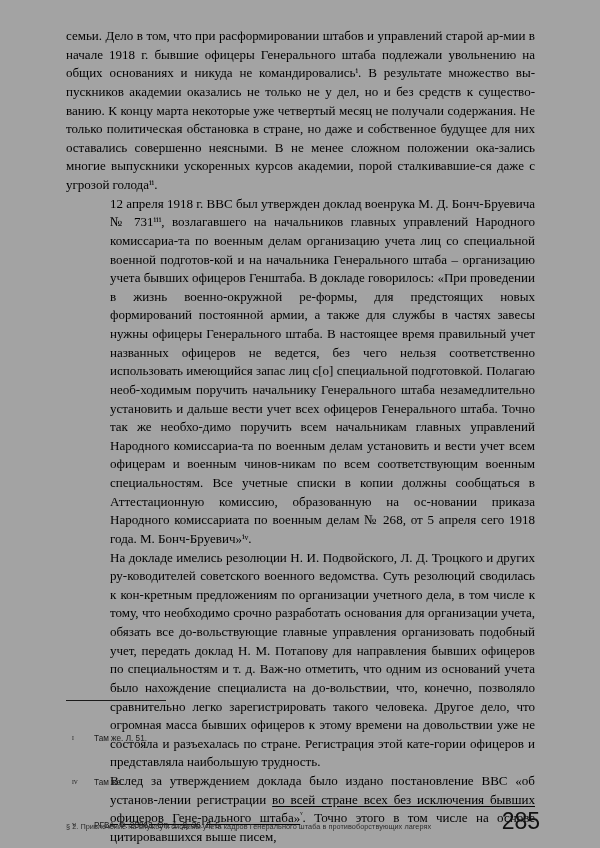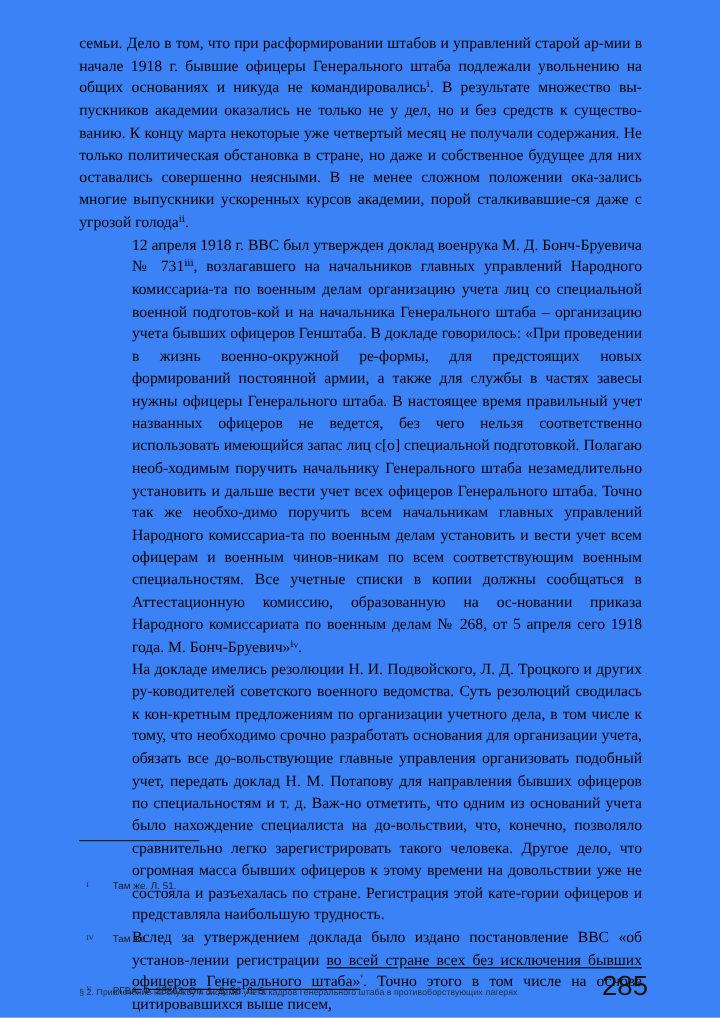--- a/index.html
+++ b/index.html
@@ -14,21 +14,21 @@
     font-family: "Liberation Serif", "DejaVu Serif", serif;
     color: #000000;
     overflow: hidden;
   }
 
   .page {
     position: absolute;
     left: 0; top: 0;
     width: 600px;
     height: 848px;
-    background: #3b82f6;
+    background: #a3a3a3;
   }
 
   
   .body-block {
     position: absolute;
     left: 66px;
     top: 27px;
     width: 469px;
   }
 

